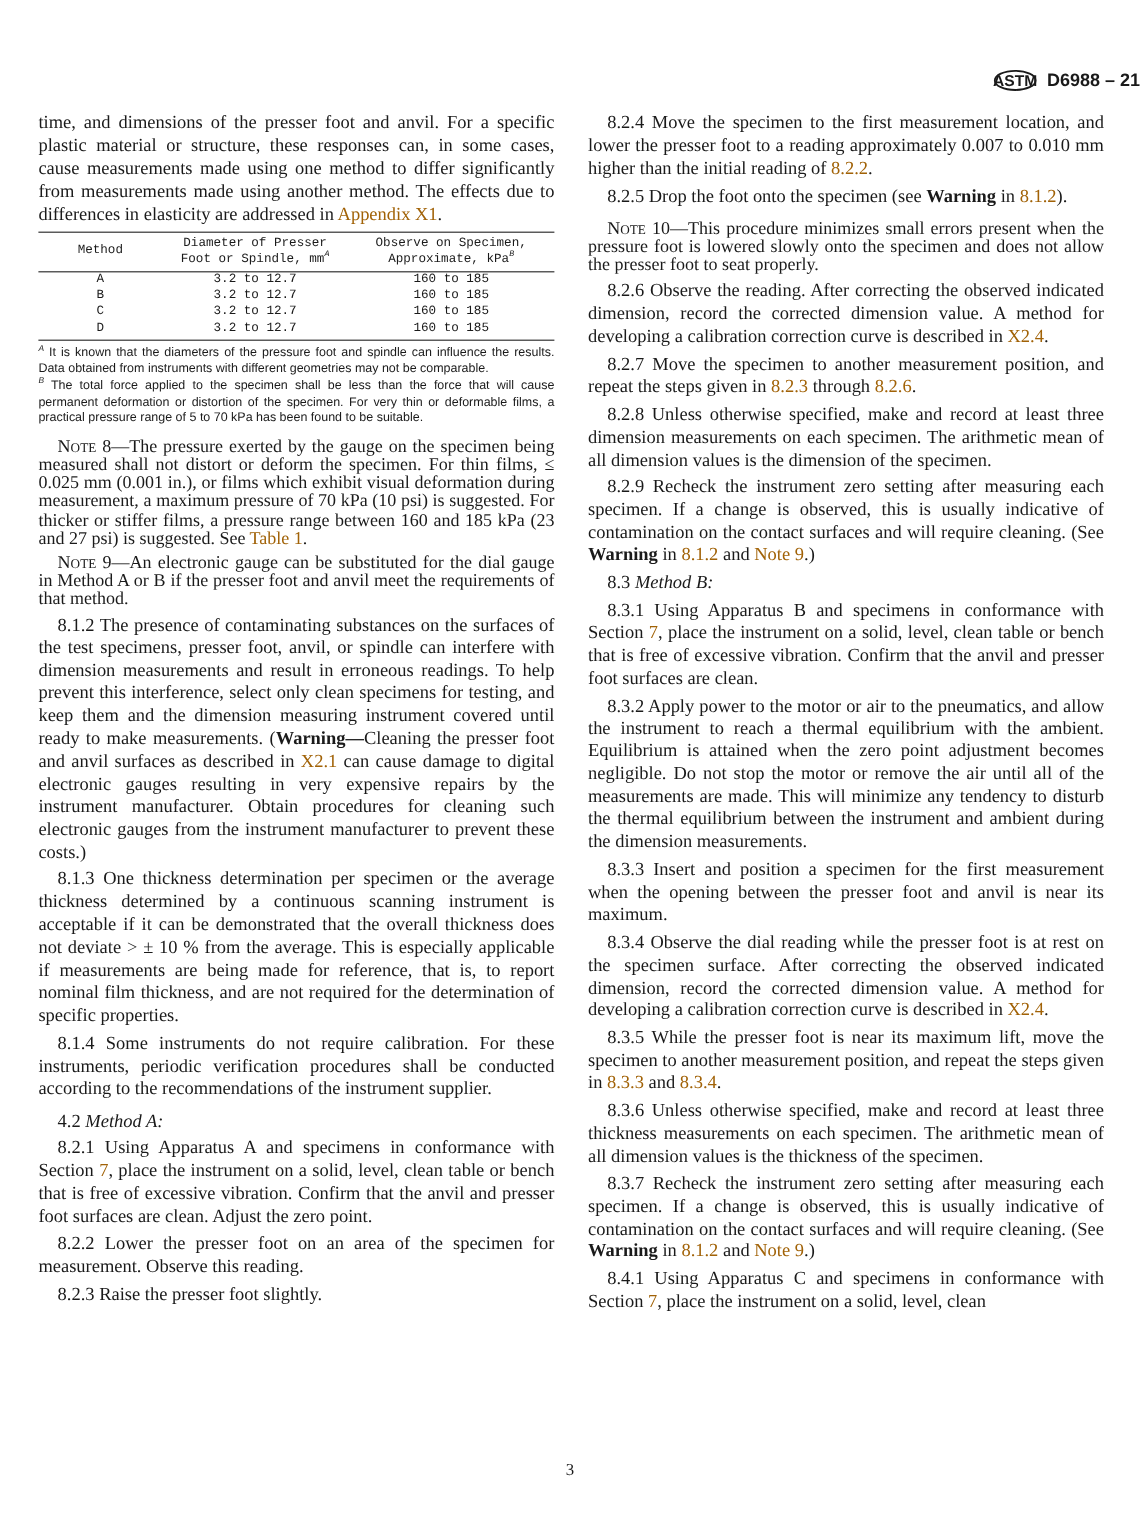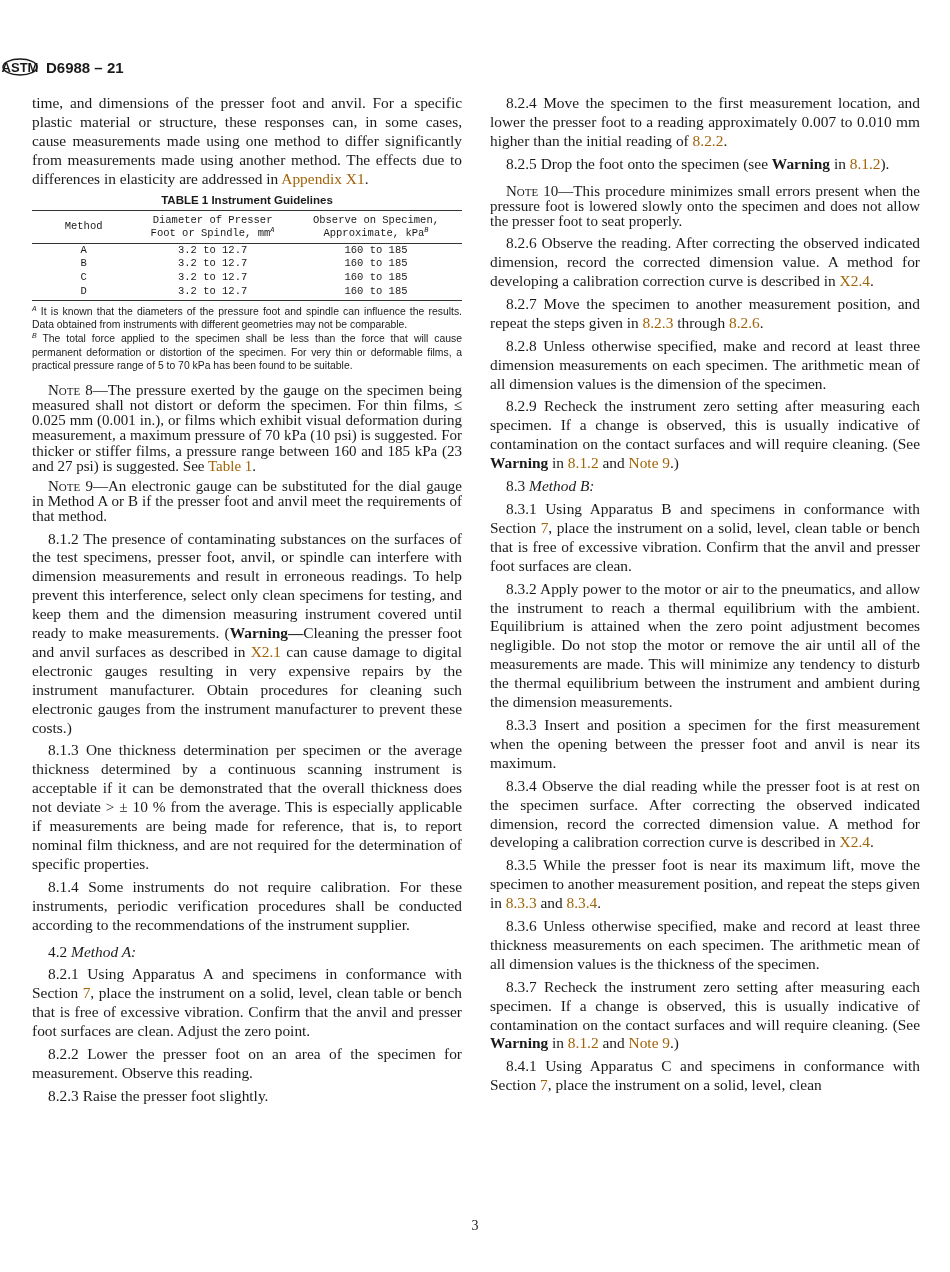--- a/index.html
+++ b/index.html
@@ -1,17 +1,17 @@
 <!DOCTYPE html>
 <html><head>
 <meta charset="utf-8">
 <style>
   html, body { margin: 0; padding: 0; background: #ffffff; }
   body { width: 950px; height: 1272px; position: relative; overflow: hidden; color: #1a1a1a; }
-  .header { position: absolute; top: 52px; left: 0; width: 950px; text-align: left; }
+  .header { position: absolute; top: 52px; left: 0; width: 950px; text-align: right; }
   .header .logo { display: inline-block; vertical-align: middle; width: 40px; height: 30px; }
   .header .docid { display: inline-block; vertical-align: middle; font-family: "Liberation Sans", sans-serif; font-weight: bold; font-size: 15px; margin-left: 2px; }
   .col { position: absolute; top: 94px; width: 430px; font-family: "Liberation Serif", serif; font-size: 15.4px; line-height: 18.9px; text-align: justify; }
   .col.left { left: 32px; }
   .col.right { left: 490px; top: 94px; }
   p { margin: 0 0 4px 0; text-indent: 16px; }
   p.noindent { text-indent: 0; }
   .link { color: #a16207; }
   .tbl-title { font-family: "Liberation Sans", sans-serif; font-weight: bold; font-size: 11.5px; text-align: center; margin: 0 0 3px 0; text-indent: 0; line-height: 14px; }
   table { width: 100%; border-collapse: collapse; font-family: Liberation Mono, monospace; font-size: 10.5px; line-height: 13px; }
@@ -34,21 +34,20 @@
   <svg class="logo" viewBox="0 0 40 30">
     <ellipse cx="20" cy="15" rx="17" ry="8" fill="none" stroke="#1a1a1a" stroke-width="1.5"></ellipse>
     <text x="20" y="20" text-anchor="middle" font-family="Liberation Sans, sans-serif" font-weight="bold" font-size="13" fill="#1a1a1a">ASTM</text>
   </svg>
   <span class="docid">D6988 – 21</span>
 </div>
 
 <div class="col left">
   <p class="noindent"><span>time, and dimensions of the presser foot and anvil. For a specific plastic material or structure, these responses can, in some cases, cause measurements made using one method to differ significantly from measurements made using another method. The effects due to differences in elasticity are addressed in </span><span class="link">Appendix X1</span><span>.</span></p>
 
-  <div class="tbl-title">TABLE 1 Instrument Guidelines</div>
   <table>
     <thead>
       <tr>
         <th style="width:24%"><span>Method</span></th>
         <th style="width:36%"><span>Diameter of Presser</span><br><span>Foot or Spindle, mm</span><sup>A</sup></th>
         <th style="width:40%"><span>Observe on Specimen,</span><br><span>Approximate, kPa</span><sup>B</sup></th>
       </tr>
     </thead>
     <tbody>
       <tr>

